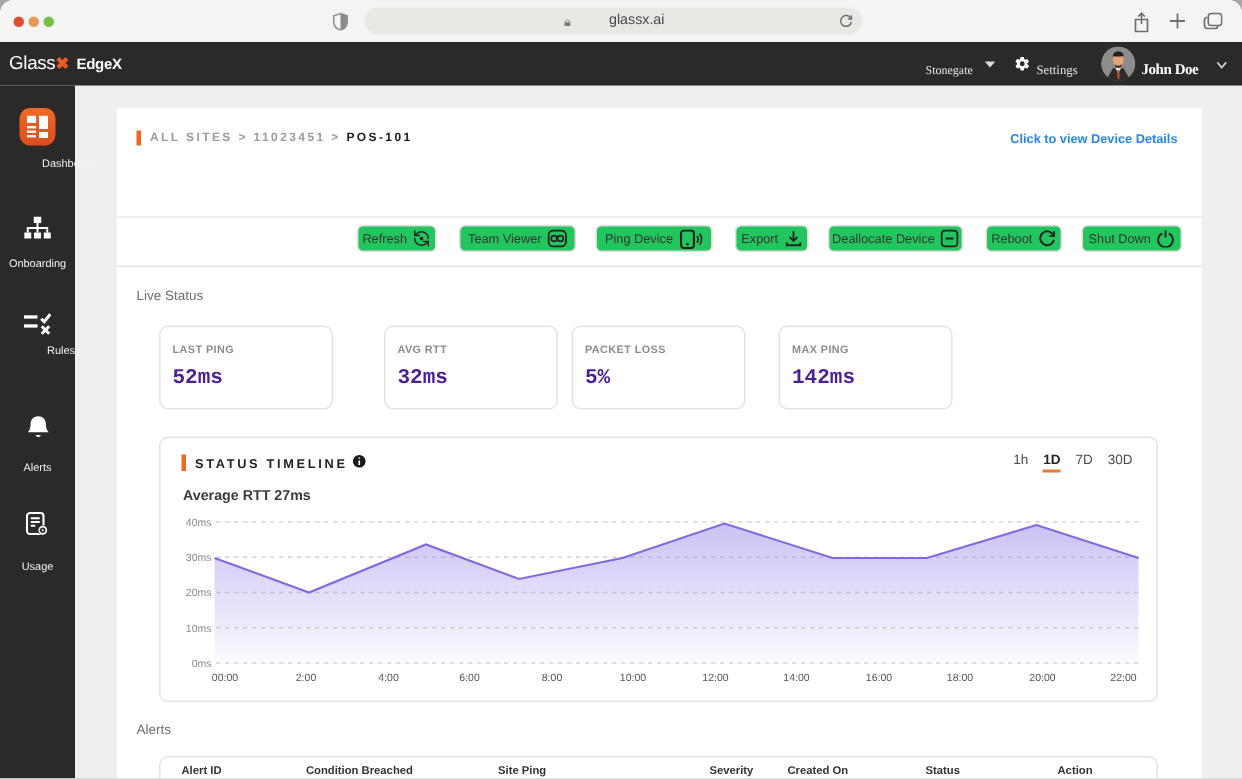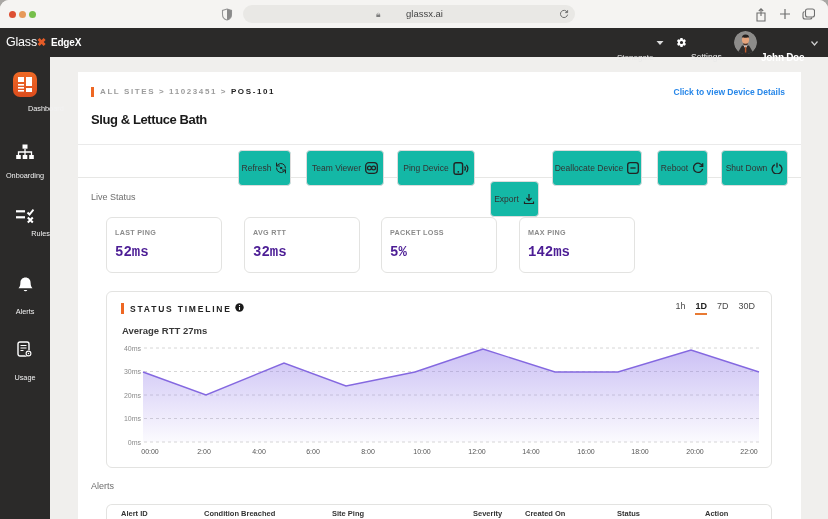--- a/index.html
+++ b/index.html
@@ -12,37 +12,37 @@
 .dot1 { left:9px;  background:#dd4f33; }
 .dot2 { left:19px; background:#e79959; }
 .dot3 { left:29.2px; background:#76bf4b; }
 .chrome svg { position:absolute; }
 .pill { position:absolute; left:243px; top:5px; width:332px; height:18px; border-radius:9px; background:#e9e8e5; }
 
 .nav { position:absolute; left:0; top:28px; width:828px; height:29px; background:#2b2a29; }
 .logo { position:absolute; left:6px; top:0; height:29px; line-height:29px; color:#fff; font-size:12.5px; letter-spacing:-0.2px; }
 .logo .x { color:#e55c28; font-weight:bold; font-size:11px; }
 .logo .edge { font-size:10px; font-weight:bold; margin-left:5px; letter-spacing:-0.2px; }
-.nav .item { position:absolute; color:#e8e8e8; font-size:8.5px; top:15px; height:29px; line-height:29px; }
+.nav .item { position:absolute; color:#e8e8e8; font-size:8.5px; top:4px; height:29px; line-height:29px;font-family:Liberation Serif, serif; }
 
 .side { position:absolute; left:0; top:57px; width:50px; height:462px; background:#2b2a29; }
 .side .lbl { position:absolute; width:50px; text-align:center; color:#f2f2f2; font-size:7.3px; }
 .side svg { position:absolute; }
 .dashicon { position:absolute; left:13px; top:15px; width:24px; height:25px; border-radius:7px; background:linear-gradient(180deg,#ef6a26,#dc4c1d); }
 
 .panel1 { position:absolute; left:78px; top:72px; width:723px; height:106px; background:#fff; border-bottom:1px solid #e7e7e5; }
 .panel2 { position:absolute; left:78px; top:178px; width:723px; height:341px; background:#fff; }
 
 .crumbbar { position:absolute; left:91px; top:87px; width:3px; height:10px; background:#ee6723; }
 .crumb { position:absolute; left:100px; top:87px; font-size:8px; font-weight:bold; letter-spacing:1.6px; color:#9c9c9c; }
 .crumb b { color:#1d1d1d; }
 .devlink { position:absolute; right:43px; top:87px; font-size:8.5px; font-weight:bold; color:#2787e9; }
 .title { position:absolute; left:91px; top:112px; font-size:13px; letter-spacing:-0.4px; font-weight:bold; color:#191919; }
 
-.btn { position:absolute; top:150px; height:36px; border:1px solid #dcdcdc; border-radius:4px; background:#14b8a6; font-size:8.5px; color:#333; display:flex; align-items:center; justify-content:center; gap:4px; }
+.btn { position:absolute; top:150px; height:18px; border:1px solid #dcdcdc; border-radius:4px; background:#22c55e; font-size:8.5px; color:#333; display:flex; align-items:center; justify-content:center; gap:4px; }
 
 .secls { position:absolute; left:91px; top:192px; font-size:9px; color:#6e6e6e; }
 .card { position:absolute; top:217px; width:116px; height:56px; background:#fff; border:1px solid #e3e3e1; border-radius:6px; }
 .card .cl { position:absolute; left:8px; top:10px; font-size:7.2px; letter-spacing:0.3px; color:#8b8b8b; font-weight:bold; }
 .card .cv { position:absolute; left:8px; top:26px; font-size:14px; font-weight:bold; color:#4c1d95;font-family:Liberation Mono, monospace; }
 
 .tcard { position:absolute; left:106px; top:291px; width:666px; height:177px; background:#fff; border:1px solid #e3e3e1; border-radius:6px; }
 .tbar { position:absolute; left:14px; top:11px; width:3px; height:11px; background:#ee6723; }
 .ttitle { position:absolute; left:23px; top:12px; font-size:8.5px; font-weight:bold; letter-spacing:1.8px; color:#222; }
 .tavg { position:absolute; left:15px; top:33px; font-size:9.5px; font-weight:bold; color:#3a3a3a; }
@@ -160,21 +160,20 @@
     </svg>
     <div class="lbl" style="top:316px;">Usage</div>
   </div>
 
   <div class="panel1"></div>
   <div class="panel2"></div>
   <div style="position:absolute; left:78px; top:144px; width:723px; height:1px; background:#eaeaea;"></div>
   <div class="crumbbar"></div>
   <div class="crumb">ALL SITES &gt; 11023451 &gt; <b>POS-101</b></div>
   <div class="devlink">Click to view Device Details</div>
-  <div class="title">Slug &amp; Lettuce Bath</div>
 
   <div class="btn" style="left:238px; width:53px;">Refresh
     <svg width="12" height="12" viewBox="0 0 24 24" fill="none" stroke="#222" stroke-width="2" stroke-linecap="round" stroke-linejoin="round">
         <path d="M3 2v6h6"></path>
         <path d="M21 12A9 9 0 0 0 6 5.3L3 8"></path>
         <path d="M21 22v-6h-6"></path>
         <path d="M3 12a9 9 0 0 0 15 6.7l3-2.7"></path>
         <circle cx="12" cy="12" r="1.5" fill="#222"></circle>
       </svg>
   </div>
@@ -186,21 +185,21 @@
       </svg>
   </div>
   <div class="btn" style="left:397px; width:78px;text-align:center;">Ping Device
     <svg width="16" height="13" viewBox="0 0 16 13">
         <rect x="1" y="0.7" width="8.6" height="11.6" rx="2" fill="none" stroke="#222" stroke-width="1.4"></rect>
         <circle cx="5.3" cy="9.8" r="0.9" fill="#222"></circle>
         <path d="M11.6 4.3 A3.6 3.6 0 0 1 11.6 8.7" fill="none" stroke="#222" stroke-width="1.2"></path>
         <path d="M13.4 2.8 A6 6 0 0 1 13.4 10.2" fill="none" stroke="#222" stroke-width="1.2"></path>
       </svg>
   </div>
-  <div class="btn" style="left:490px; width:49px;margin-top:31px;">Export
+  <div class="btn" style="left:490px; width:49px;">Export
     <svg width="12" height="12" viewBox="0 0 12 12">
         <path d="M6 1 V7.2 M3.4 5 L6 7.6 L8.6 5" fill="none" stroke="#222" stroke-width="1.2"></path>
         <path d="M1.5 8.5 V10.5 H10.5 V8.5" fill="none" stroke="#222" stroke-width="1.2"></path>
       </svg>
   </div>
   <div class="btn" style="left:552px; width:90px;">Deallocate Device
     <svg width="12" height="12" viewBox="0 0 12 12">
         <rect x="0.7" y="0.7" width="10.6" height="10.6" rx="2.4" fill="none" stroke="#222" stroke-width="1.3"></rect>
         <path d="M3.4 6 H8.6" stroke="#222" stroke-width="1.3"></path>
       </svg>
@@ -216,21 +215,21 @@
         <path d="M3.8 2.6 A4.9 4.9 0 1 0 8.2 2.6" fill="none" stroke="#222" stroke-width="1.3"></path>
         <path d="M6 0.7 V5.4" stroke="#222" stroke-width="1.3"></path>
       </svg>
   </div>
 
   <div class="secls">Live Status</div>
   <div class="card" style="left:106px;">
       <div class="cl">LAST PING</div>
       <div class="cv">52ms</div>
     </div>
-  <div class="card" style="left:244px;text-align:center;">
+  <div class="card" style="left:256px;text-align:center;">
       <div class="cl">AVG RTT</div>
       <div class="cv">32ms</div>
     </div>
   <div class="card" style="left:381px;padding-left:36px;">
       <div class="cl">PACKET LOSS</div>
       <div class="cv">5%</div>
     </div>
   <div class="card" style="left:519px;">
       <div class="cl">MAX PING</div>
       <div class="cv">142ms</div>

